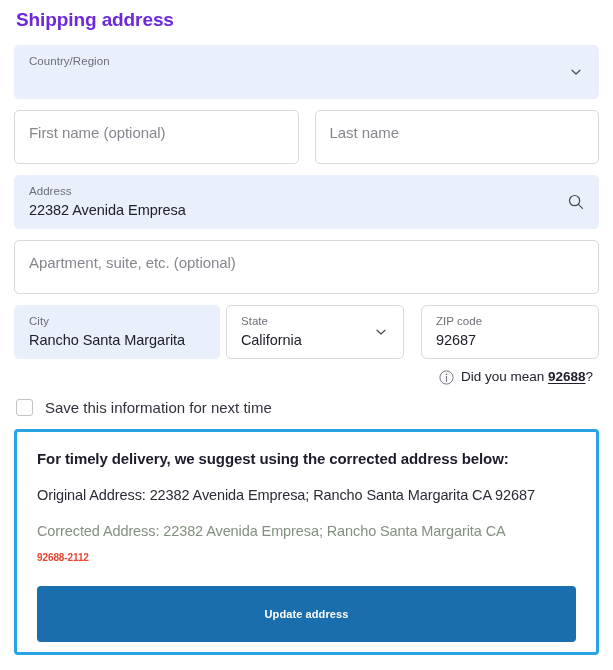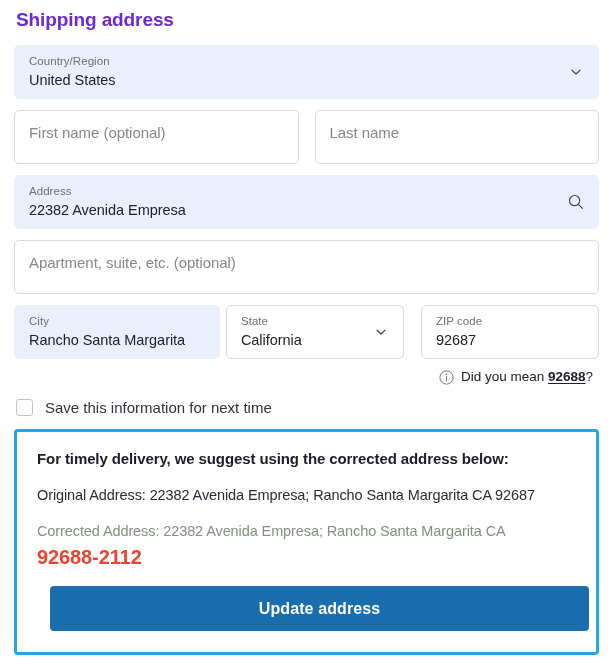--- a/index.html
+++ b/index.html
@@ -178,52 +178,50 @@
     color: #2b2b36;
   }
   .suggest-line.corrected {
     color: #82917f;
     margin-top: 15px;
   }
   .corrected-zip {
     display: block;
     color: #e8452f;
     font-weight: bold;
-    font-size: 20px;
+    font-size: 10px;
     line-height: 21px;
     margin-top: 5px;
   }
   .update-btn {
     display: block;
     width: 100%;
     box-sizing: border-box;
     margin-top: 18px;
-    height: 45px;
+    height: 56px;
     border: none;
     border-radius: 4px;
     background: #1a6eae;
     color: #ffffff;
     font-family: "Liberation Sans", sans-serif;
-    font-size: 16px;
+    font-size: 11px;
     font-weight: bold;
     letter-spacing: 0.1px;
     cursor: pointer;
-    margin-left: 13px;
   }
 </style>
 </head>
 <body>
 
 <div class="page">
 
   <h1 class="page-title">Shipping address</h1>
 
   <div class="field filled country-field">
     <div class="field-label">Country/Region</div>
-    <div class="field-value">United States</div>
     <span class="field-icon">
       <svg width="14" height="14" viewBox="0 0 14 14" fill="none" xmlns="http://www.w3.org/2000/svg">
         <path d="M3 5.2 L7 9 L11 5.2" stroke="#4a4a55" stroke-width="1.2" fill="none" stroke-linecap="round" stroke-linejoin="round"></path>
       </svg>
     </span>
   </div>
 
   <div class="row name-row">
     <div class="field empty">
       <span class="field-placeholder">First name (optional)</span>

